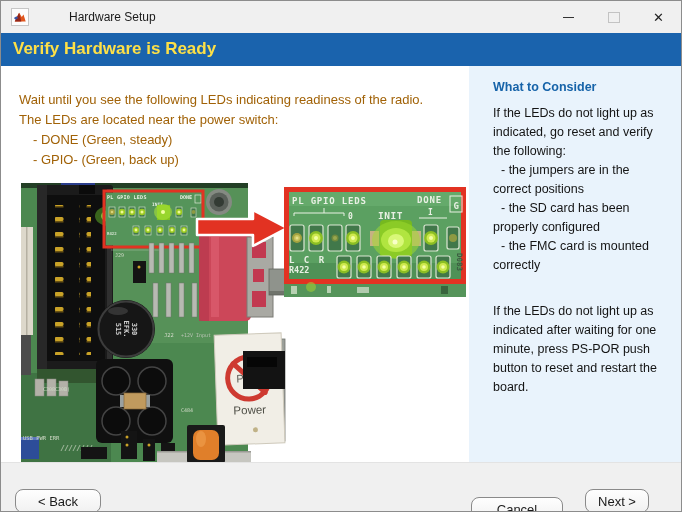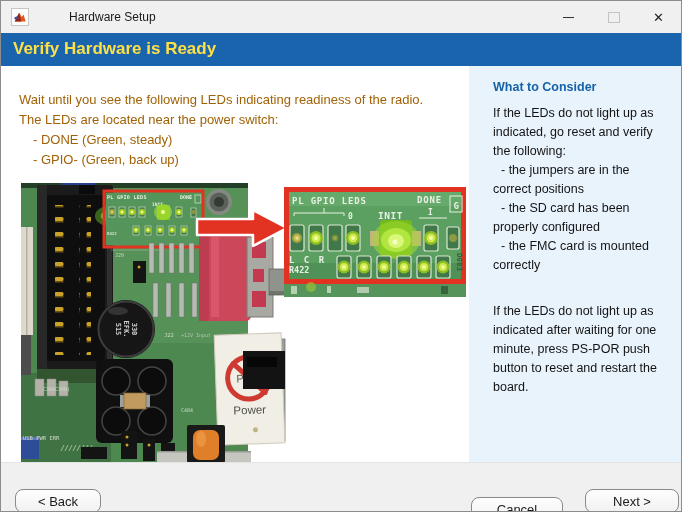--- a/index.html
+++ b/index.html
@@ -36,21 +36,21 @@
   .sidebar p{margin:0;}
   .sidebar .bullet{text-indent:8px;}
   .sidebar .note{margin-top:27px;}
   
   .footer{position:absolute;left:0;right:0;bottom:0;height:49px;background:#f0f0f0;border-top:1px solid #e3e3e3;box-sizing:border-box;}
   .btn{position:absolute;top:26px;height:24px;border:1px solid #8a8a8a;border-radius:8px;
     background:linear-gradient(#fefefe,#f1f1f1);font-family:"Liberation Sans",sans-serif;
     font-size:13px;color:#1a1a1a;cursor:pointer;}
   .btn-back{left:14px;width:86px;}
   .btn-cancel{left:470px;width:92px;margin-top:8px;}
-  .btn-next{left:584px;width:94px;}
+  .btn-next{left:584px;width:64px;}
   
   .silk{font-family:"DejaVu Sans Mono",monospace;font-weight:bold;fill:#e9f0e4;}
   .silk-dim{font-family:"DejaVu Sans Mono",monospace;fill:#cfd9c6;}
 </style>
 </head>
 <body>
 
 <div class="window">
 
   <div class="titlebar">

